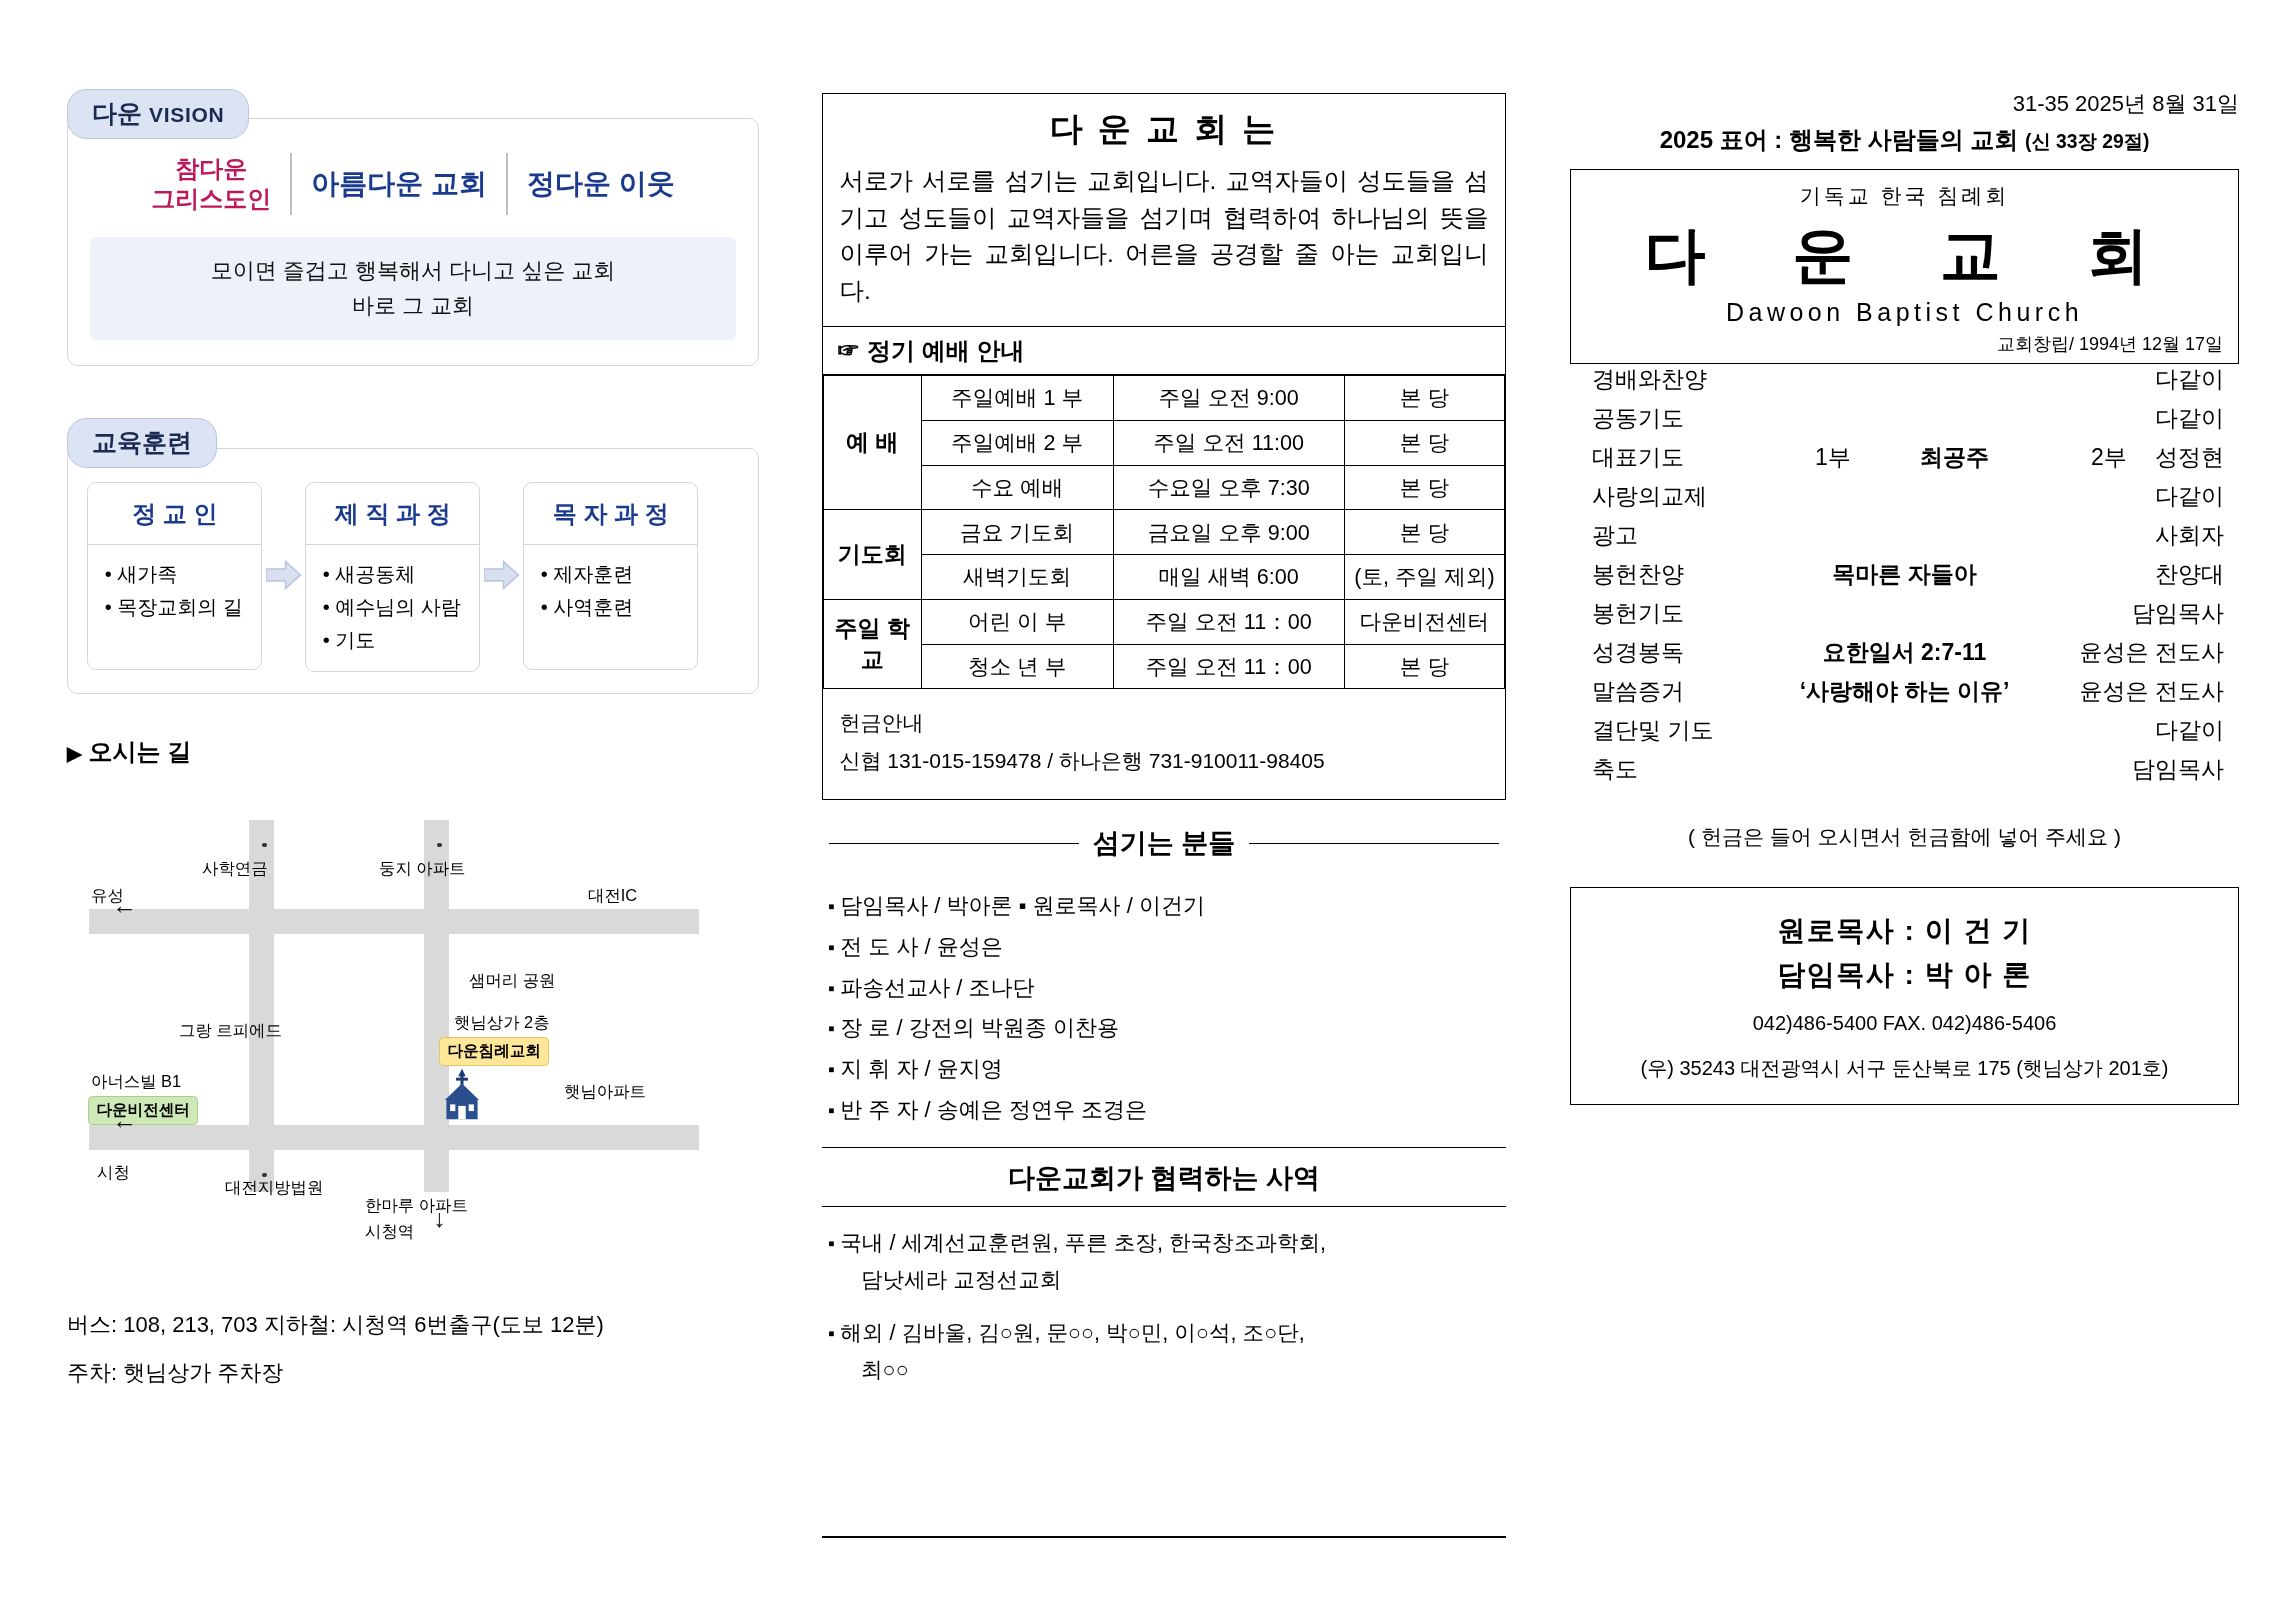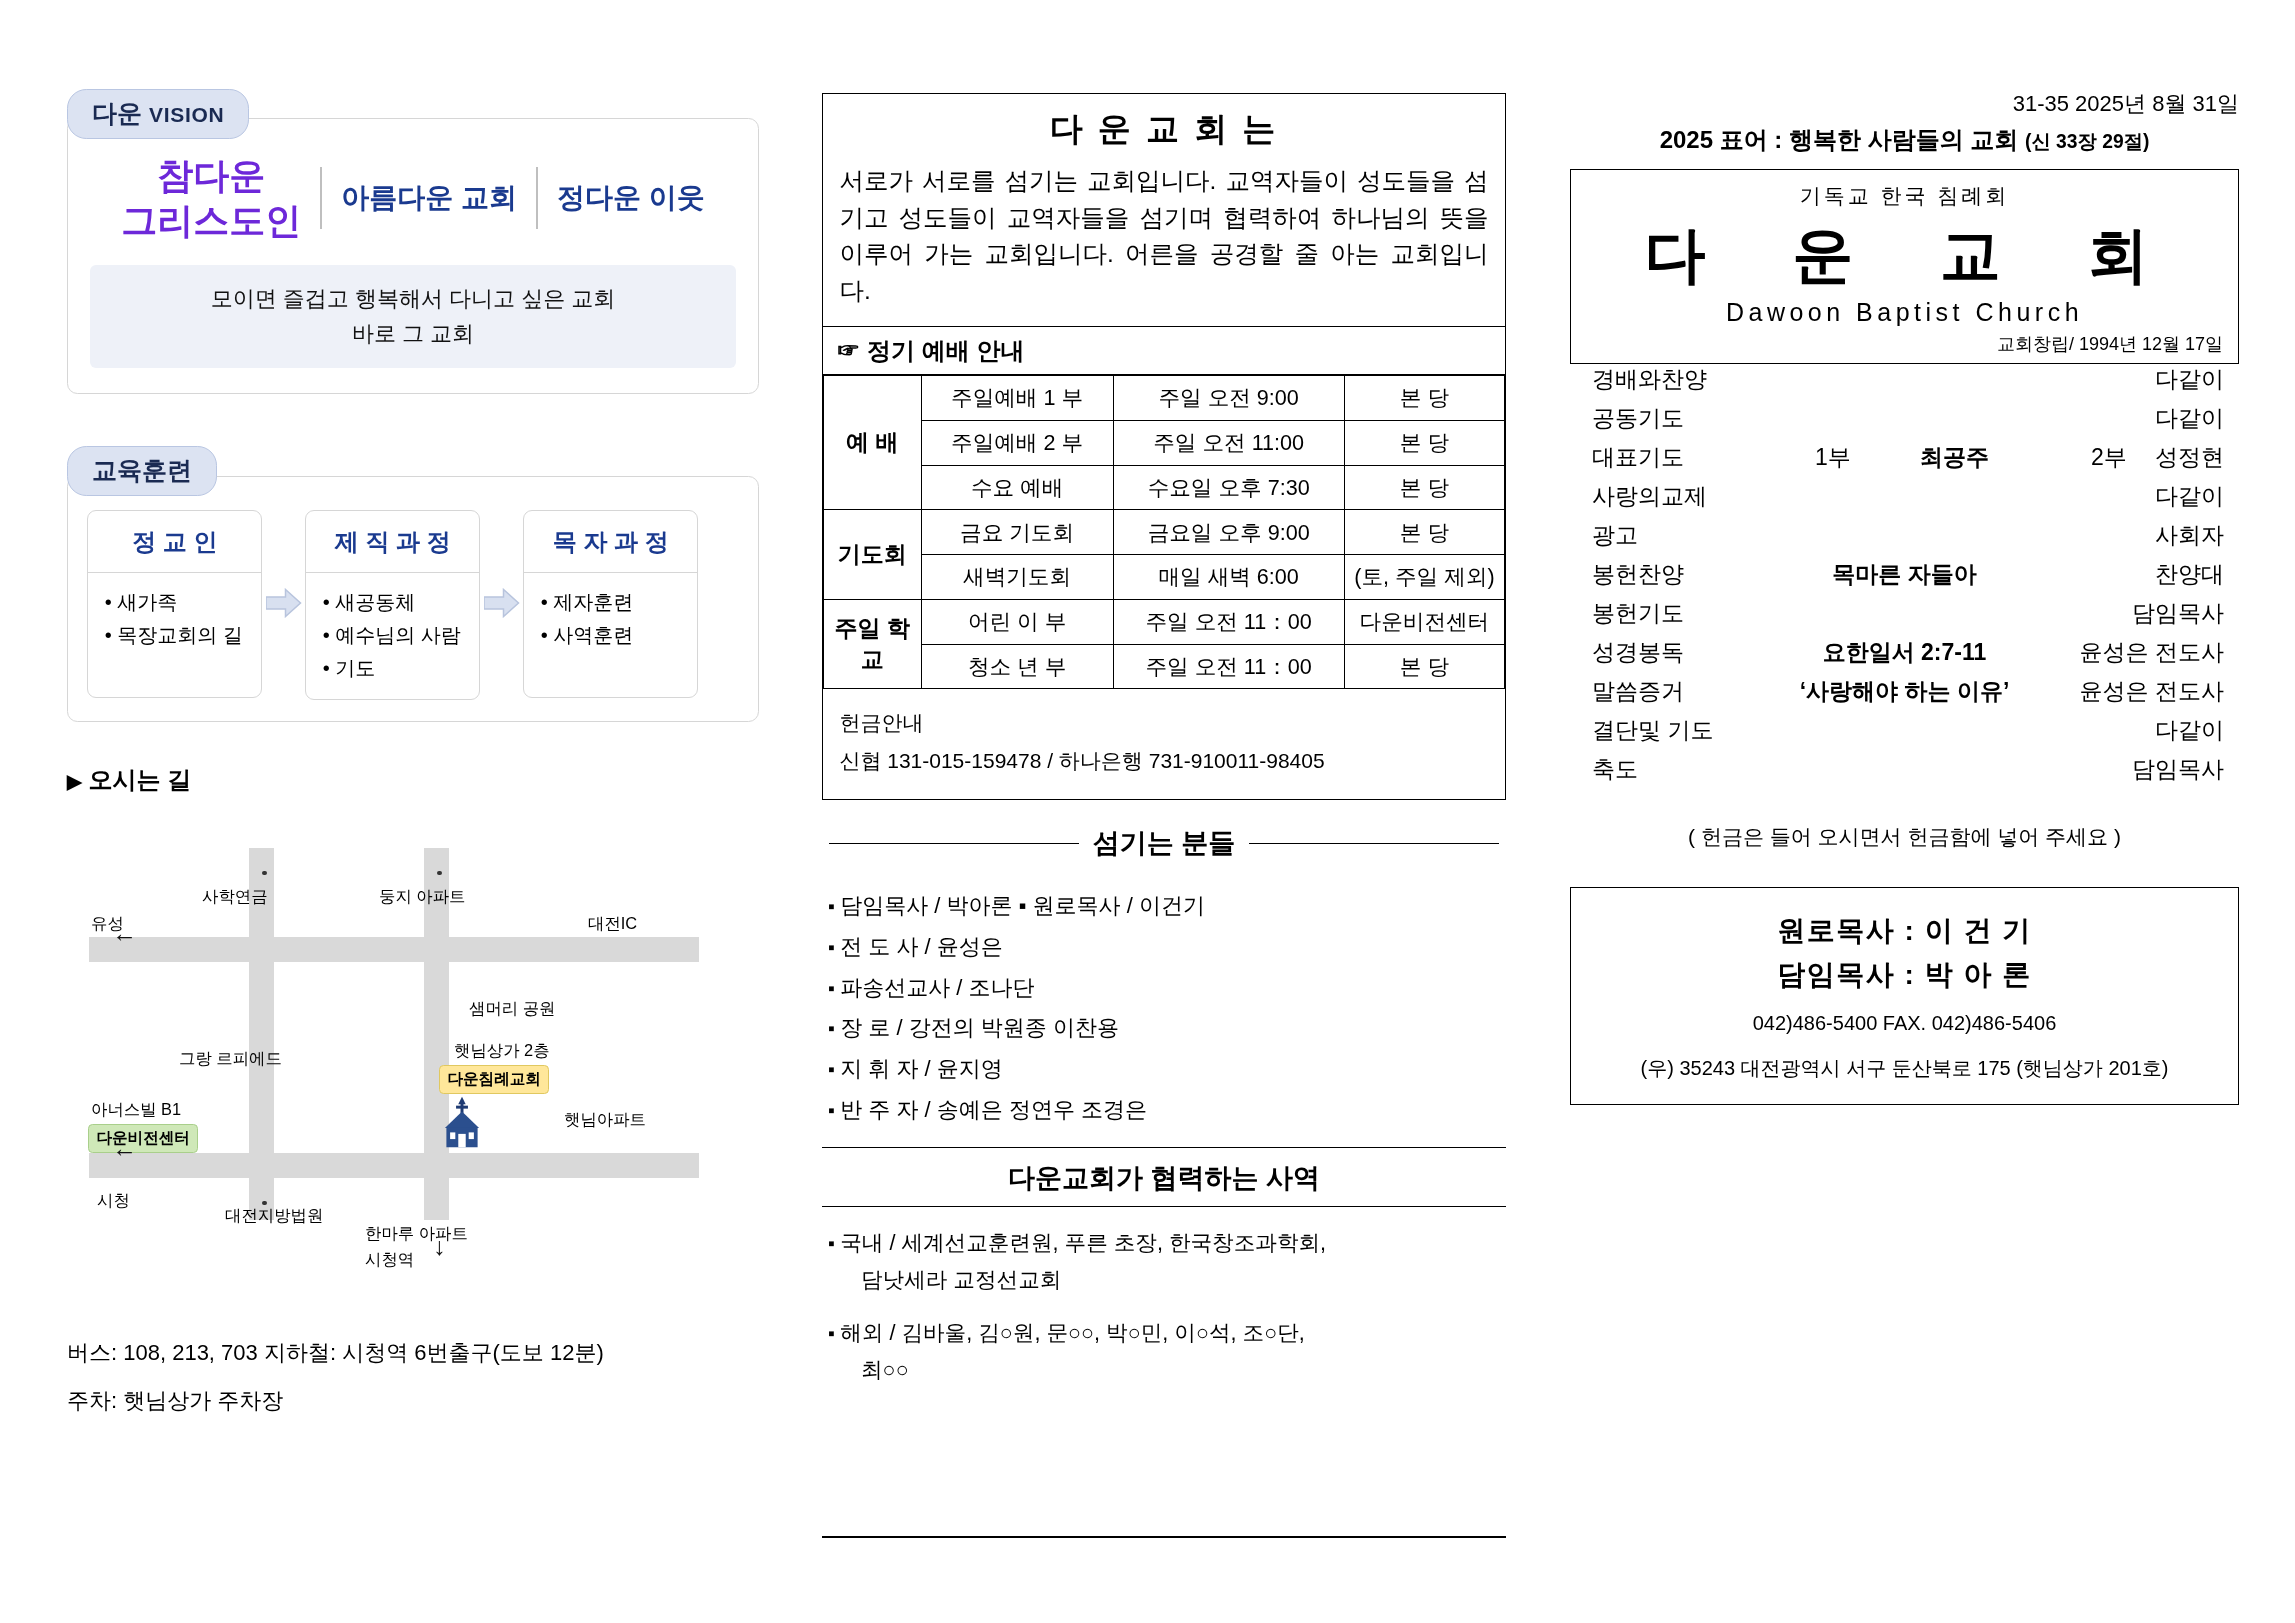--- a/index.html
+++ b/index.html
@@ -28,21 +28,21 @@
   .pill .lat{font-size:21px;letter-spacing:0.7px;}
 
   .vision-box{
     margin-top:-21px;
     border:1.5px solid #d6d6d6;
     border-radius:10.4px;
     padding:34px 22px 25px 22px;
     background:#fff;
   }
   .vision-row{display:flex;align-items:center;justify-content:center;gap:0px;}
-  .vision-a{font-size:36px;font-weight:bold;color:#6d28d9;line-height:1.25;text-align:center;padding:0 19.3px;}
+  .vision-a{font-size:24px;font-weight:bold;color:#be185d;line-height:1.25;text-align:center;padding:0 19.3px;}
   .vsep{width:1.5px;height:62px;background:#bfbfbf;}
   .vision-b{font-size:28px;font-weight:bold;color:#1a3a8f;padding:0 19.3px;}
   .vision-c{font-size:28px;font-weight:bold;color:#1a3a8f;padding:0 19.3px;}
   .vision-sub{
     margin-top:22px;background:#eef1f8;border-radius:6px;
     text-align:center;font-size:22px;line-height:1.6;padding:16.4px 7.4px;color:#111;
   }
 
   .edu-pill{margin-top:52px;}
   .edu-box{

